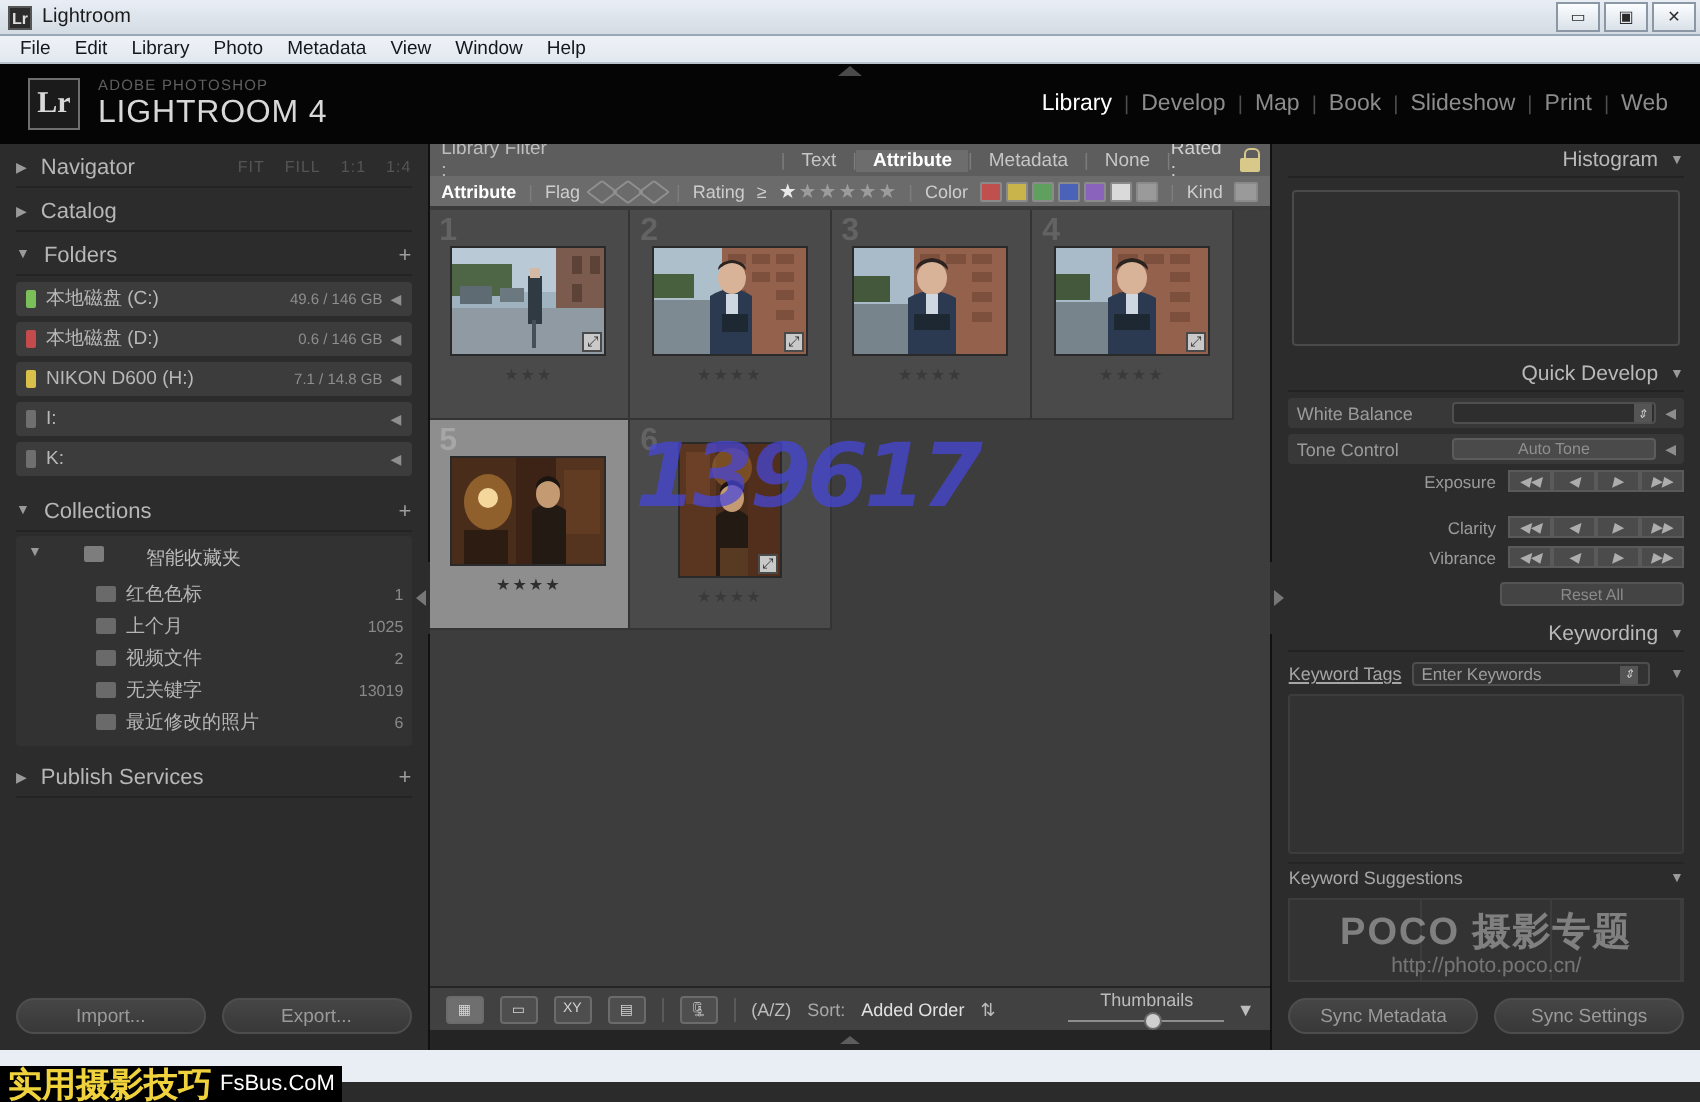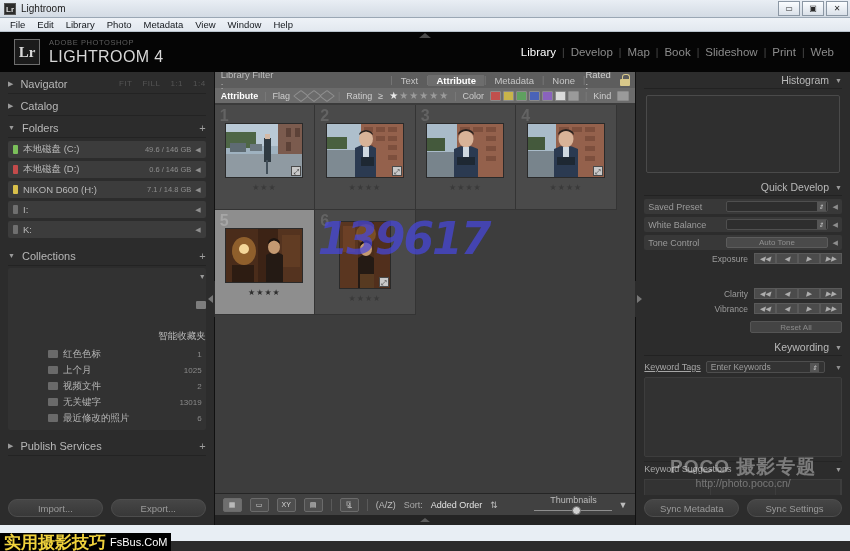--- a/index.html
+++ b/index.html
@@ -80,22 +80,22 @@
   .folder-row {
     height:17px; margin-top:3px; background:#3c3c3c; border-radius:2px;
     display:flex; align-items:center; padding:0 5px;
     font-size:9.5px; color:#b8b8b8; justify-content:space-between;
   }
   .folder-left { display:flex; align-items:center; gap:5px; }
   .drv { width:5px; height:9px; border-radius:1px; }
   .folder-size { font-size:7.5px; color:#8e8e8e; margin-right:4px; }
   .tri-r { color:#8e8e8e; font-size:7px; }
 
-  .coll-group { font-size:9.5px; color:#bdbdbd; display:flex; align-items:flex-end;
-                gap:21px; padding:3px 0 3px 6px;flex-direction:column; }
+  .coll-group { font-size:9.5px; color:#bdbdbd; display:flex; align-items:flex-start;
+                gap:21px; padding:3px 0 3px 6px; }
   .coll-item {
     display:flex; align-items:center; justify-content:space-between;
     font-size:9.5px; color:#b5b5b5; padding:1.5px 4px 1.5px 22px;
   }
   .coll-item .ci-left { display:flex; align-items:center; gap:5px;padding-left:18px; }
   .coll-count { font-size:8px; color:#8a8a8a; }
   .sq-ico { width:10px; height:8px; background:#7d7d7d; border-radius:1px; }
   .sq-ico.dark { background:#6a6a6a; }
   .coll-box { background:#323232; border-radius:2px; padding:2px 0 4px; margin-top:2px; }
 
@@ -754,27 +754,20 @@
           <span class="tri">▼</span>
         </div>
         <div class="histo-box"></div>
 
         <div class="rp-hdr">
           <span>Quick Develop</span>
           <span class="tri">▼</span>
         </div>
 
         <div class="qd-row">
-          <span class="lbl">Saved Preset</span>
-          <span class="qd-field">
-              <i class="qd-spin">⇕</i>
-            </span>
-          <span class="qd-tri">◀</span>
-        </div>
-        <div class="qd-row">
           <span class="lbl">White Balance</span>
           <span class="qd-field">
               <i class="qd-spin">⇕</i>
             </span>
           <span class="qd-tri">◀</span>
         </div>
         <div class="qd-row">
           <span class="lbl">Tone Control</span>
           <span class="qd-autotone">Auto Tone</span>
           <span class="qd-tri">◀</span>
@@ -782,21 +775,21 @@
 
         <div class="qd-ctrl">
           <span>Exposure</span>
           <span class="qd-steps">
             <i class="qd-step">◀◀</i>
             <i class="qd-step">◀</i>
             <i class="qd-step">▶</i>
             <i class="qd-step">▶▶</i>
           </span>
         </div>
-        <div class="qd-ctrl" style="margin-top:22px">
+        <div class="qd-ctrl" style="margin-top:10px">
           <span>Clarity</span>
           <span class="qd-steps">
             <i class="qd-step">◀◀</i>
             <i class="qd-step">◀</i>
             <i class="qd-step">▶</i>
             <i class="qd-step">▶▶</i>
           </span>
         </div>
         <div class="qd-ctrl">
           <span>Vibrance</span>

